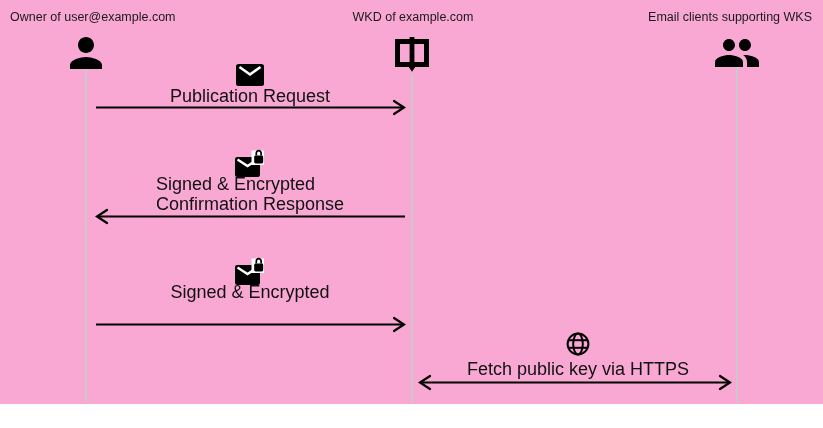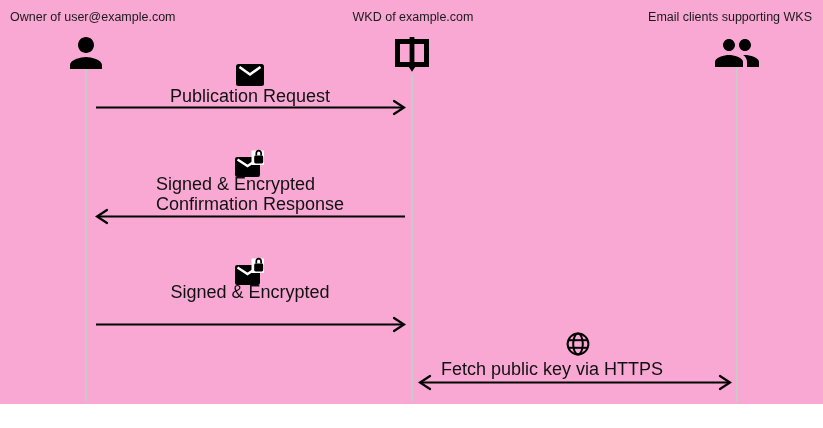--- a/index.html
+++ b/index.html
@@ -40,21 +40,21 @@
     transform: translateX(-50%);
     text-align: left;
     font-size: 18px;
     line-height: 20px;
     color: #111111;
     white-space: nowrap;
   }
   .msg-label.m1 { left: 250px; top: 86px; }
   .msg-label.m2 { left: 250px; top: 174px; }
   .msg-label.m3 { left: 250px; top: 282px; }
-  .msg-label.m4 { left: 552px; top: 359px; }
+  .msg-label.m4 { left: 578px; top: 359px; }
   .arrow { position: absolute; }
   .arrow.m1 { left: 95px;  top: 99px;  }
   .arrow.m2 { left: 95px;  top: 208px; }
   .arrow.m3 { left: 95px;  top: 316px; }
   .arrow.m4 { left: 418px; top: 374px; }
 </style>
 </head>
 <body>
 
 <div class="canvas">

